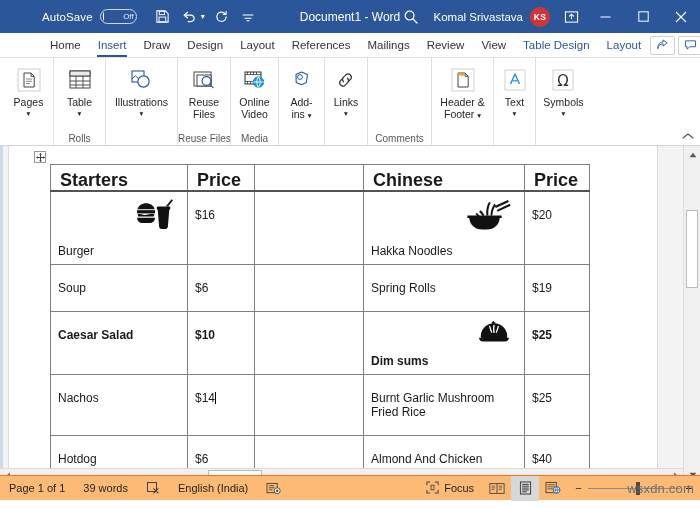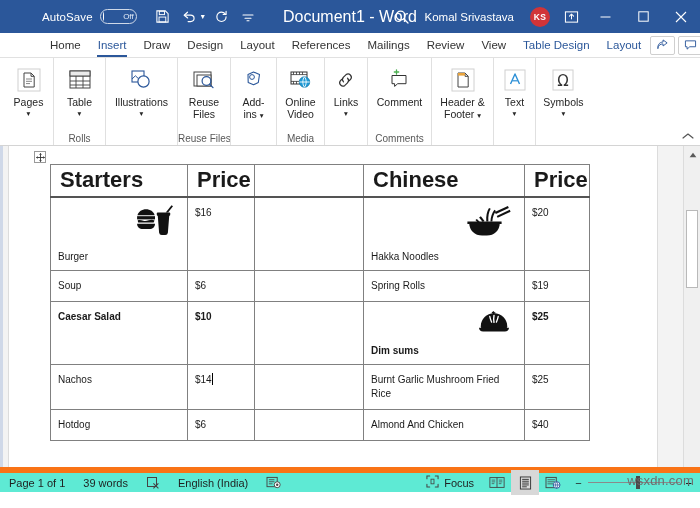--- a/index.html
+++ b/index.html
@@ -31,27 +31,27 @@
   .qat { display: flex; align-items: center; gap: 2px; margin-left: 14px; }
   .qicon {
     width: 24px; height: 24px; display: flex; align-items: center;
     justify-content: center; border-radius: 2px;
   }
   .qicon svg { display: block; }
   .qcaret { font-size: 8px; color: #ffffff; margin-left: -5px; width: 10px; text-align: center;}
 
   .doc-title {
     position: absolute; left: 0; right: 0; text-align: center;
-    font-size: 16px; pointer-events: none;
+    font-size: 12px; pointer-events: none;
   }
   .title-right {
     margin-left: auto; display: flex; align-items: center; height: 33px;
   }
   .search-btn { width: 34px; height: 33px; display:flex; align-items:center; justify-content:center; }
-  .account { display: flex; align-items: center; gap: 16px; padding: 0 6px; }
+  .account { display: flex; align-items: center; gap: 7px; padding: 0 6px; }
   .account-name { font-size: 11.5px; white-space: nowrap; }
   .avatar {
     width: 20px; height: 20px; border-radius: 50%; background: #d13438;
     color: #fff; font-size: 8.5px; display: flex; align-items: center;
     justify-content: center; font-weight: bold; letter-spacing: .3px;
   }
   .ribbon-display { width: 30px; height: 33px; display:flex; align-items:center; justify-content:center; }
   .wbtn { width: 38px; height: 33px; display: flex; align-items: center; justify-content: center; }
 
   
@@ -128,24 +128,24 @@
     border: 1px solid #9a9a9a; background: #ffffff;
     display: flex; align-items: center; justify-content: center;
   }
 
   table.menu {
     position: absolute; left: 41px; top: 18px;
     width: 539px; border-collapse: collapse; table-layout: fixed;
   }
   table.menu td {
     border: 1px solid #808080; vertical-align: top;
-    padding: 8px 7px; font-size: 10px; color: #1a1a1a; line-height: 14px;
+    padding: 16px 7px; font-size: 12px; color: #1a1a1a; line-height: 14px;
   }
   table.menu tr.head td {
-    font-size: 22px; font-weight: bold; padding: 8px 9px 9px;
+    font-size: 18px; font-weight: bold; padding: 8px 9px 3px;
     vertical-align: middle; border-bottom: 2px solid #545454;
   }
   td.c-item { width: 137px; }
   td.c-price { width: 67px; }
   td.c-gap { width: 109px; }
   td.c-item2 { width: 161px; margin-top: 48px; }
   td.c-price2 { width: 65px; }
   .tall { height: 73px; position: relative; }
   .tall-s { height: 63px; position: relative; font-weight: bold; }
   .cell-icon {
@@ -183,22 +183,22 @@
     display: flex; align-items: center; justify-content: center;
   }
   .hs-arrow.left { left: 0; } .hs-arrow.right { right: 0; }
   .hs-thumb {
     position: absolute; top: 1px; height: 12px; left: 208px; width: 54px;
     background: #ffffff; border: 1px solid #b9b9b9;
   }
 
   
   .statusbar {
-    position: absolute; left: 0; right: 0; bottom: 16px; height: 25px;
-    background: #5eead4; border-top: 6px solid #f97316;
+    position: absolute; left: 0; right: 0; bottom: 8px; height: 25px;
+    background: #fdba74; border-top: 1px solid #f97316;
     display: flex; align-items: center; font-size: 11px; color: #1f1f1f;
   }
   .sb-item { padding: 0 9px; display: flex; align-items: center; gap: 5px; white-space: nowrap; }
   .sb-right { margin-left: auto; display: flex; align-items: center; }
   .viewbtn {
     width: 28px; height: 25px; display: flex; align-items: center; justify-content: center;
   }
   .viewbtn.sel { background: #d8d8d8; }
   .zoom-wrap { display: flex; align-items: center; gap: 6px; padding: 0 8px; }
   .zoom-track { width: 92px; height: 1px; background: #8a8a8a; position: relative; }
@@ -389,80 +389,69 @@
                 <circle cx="15.5" cy="13" r="4.4" fill="none" stroke="#2b579a" stroke-width="1.2"></circle>
                 <path d="M18.6 16.2 22 19.6" stroke="#2b579a" stroke-width="1.3" stroke-linecap="round"></path>
               </svg>
           </span>
           <span class="lbl">Reuse Files</span>
         </div>
       </div>
       <div class="rgroup-title">Reuse Files</div>
     </div>
 
-    <div class="rgroup" style="width:46px">
-      <div class="rgroup-items">
-        <div class="rbtn">
-          <span class="glyph">
-            <svg width="26" height="24" viewBox="0 0 26 24">
-                <path d="M7 6.5 12.5 4l6 2.5-1.2 8-4.8 2.3-5.3-2.3L7 6.5z" fill="none" stroke="#2b579a" stroke-width="1.1" stroke-linejoin="round"></path>
-                <circle cx="11" cy="9" r="2.4" fill="none" stroke="#2b579a" stroke-width="1"></circle>
-              </svg>
-          </span>
-          <span class="lbl"><span>Add-ins</span> <span class="inline-car">▾</span></span>
-        </div>
-      </div>
-      <div class="rgroup-title"></div>
-    </div>
-
     <div class="rgroup" style="width:48px">
       <div class="rgroup-items">
         <div class="rbtn">
           <span class="glyph">
             <svg width="26" height="24" viewBox="0 0 26 24">
                 <rect x="3" y="4" width="16" height="12" fill="#fff" stroke="#333" stroke-width="1"></rect>
                 <path d="M3 6.6h16M3 13.4h16" stroke="#333" stroke-width=".8"></path>
                 <path d="M5.5 4v2.6M8.5 4v2.6M11.5 4v2.6M14.5 4v2.6M5.5 13.4V16M8.5 13.4V16M11.5 13.4V16M14.5 13.4V16" stroke="#333" stroke-width=".8"></path>
                 <circle cx="16.5" cy="14" r="5.2" fill="#1e9ad6" stroke="#1b7fb0" stroke-width=".9"></circle>
                 <path d="M11.3 14h10.4M16.5 8.8c2.2 2.6 2.2 7.8 0 10.4-2.2-2.6-2.2-7.8 0-10.4z" fill="none" stroke="#fff" stroke-width=".9"></path>
               </svg>
           </span>
           <span class="lbl">Online Video</span>
         </div>
       </div>
       <div class="rgroup-title">Media</div>
     </div>
 
+    <div class="rgroup" style="width:46px">
+      <div class="rgroup-items">
+        <div class="rbtn">
+          <span class="glyph">
+            <svg width="26" height="24" viewBox="0 0 26 24">
+                <path d="M7 6.5 12.5 4l6 2.5-1.2 8-4.8 2.3-5.3-2.3L7 6.5z" fill="none" stroke="#2b579a" stroke-width="1.1" stroke-linejoin="round"></path>
+                <circle cx="11" cy="9" r="2.4" fill="none" stroke="#2b579a" stroke-width="1"></circle>
+              </svg>
+          </span>
+          <span class="lbl"><span>Add-ins</span> <span class="inline-car">▾</span></span>
+        </div>
+      </div>
+      <div class="rgroup-title"></div>
+    </div>
+
     <div class="rgroup" style="width:43px">
       <div class="rgroup-items">
         <div class="rbtn">
           <span class="glyph">
             <svg width="26" height="22" viewBox="0 0 26 22">
                 <path d="M10.5 12.8a3.3 3.3 0 0 1 0-4.6l2.6-2.6a3.3 3.3 0 0 1 4.6 4.6l-1.3 1.3" fill="none" stroke="#333" stroke-width="1.2" stroke-linecap="round"></path>
                 <path d="M14.5 9.2a3.3 3.3 0 0 1 0 4.6l-2.6 2.6a3.3 3.3 0 0 1-4.6-4.6l1.3-1.3" fill="none" stroke="#333" stroke-width="1.2" stroke-linecap="round"></path>
               </svg>
           </span>
           <span class="lbl"><span>Links</span><span class="car">▾</span></span>
         </div>
       </div>
       <div class="rgroup-title"></div>
     </div>
 
     <div class="rgroup" style="width:64px">
-      <div class="rgroup-items">
-        <div class="rbtn">
-          <span class="glyph">
-            <svg width="26" height="24" viewBox="0 0 26 24">
-                <path d="M6 7.5h14v8.2h-8.3L8.6 18.4v-2.7H6V7.5z" fill="#fff" stroke="#333" stroke-width="1" stroke-linejoin="round"></path>
-                <path d="M10.5 6.2V1.8M8.3 4h4.4" stroke="#4caf50" stroke-width="1.3" stroke-linecap="round"></path>
-              </svg>
-          </span>
-          <span class="lbl">Comment</span>
-        </div>
-      </div>
       <div class="rgroup-title">Comments</div>
     </div>
 
     <div class="rgroup" style="width:62px">
       <div class="rgroup-items">
         <div class="rbtn">
           <span class="glyph">
             <svg width="26" height="26" viewBox="0 0 26 26">
                 <rect x="2" y="2" width="22" height="22" fill="none" stroke="#d0d0d0" stroke-width="1"></rect>
                 <path d="M8 6h7l3.2 3.2V20H8V6z" fill="#fff" stroke="#444" stroke-width="1" stroke-linejoin="round"></path>

